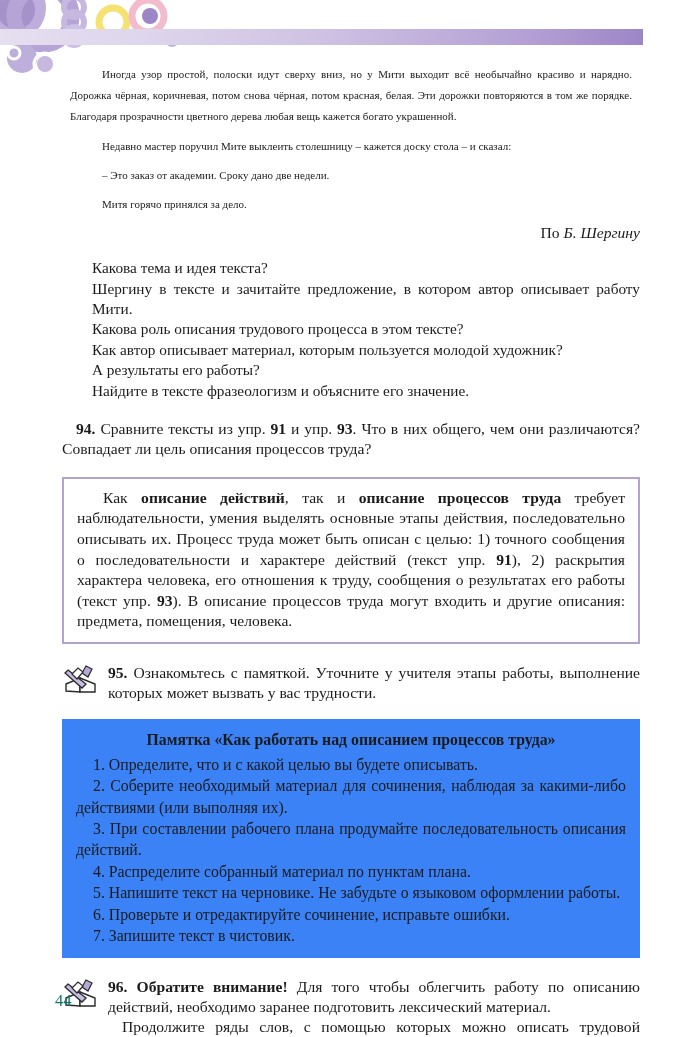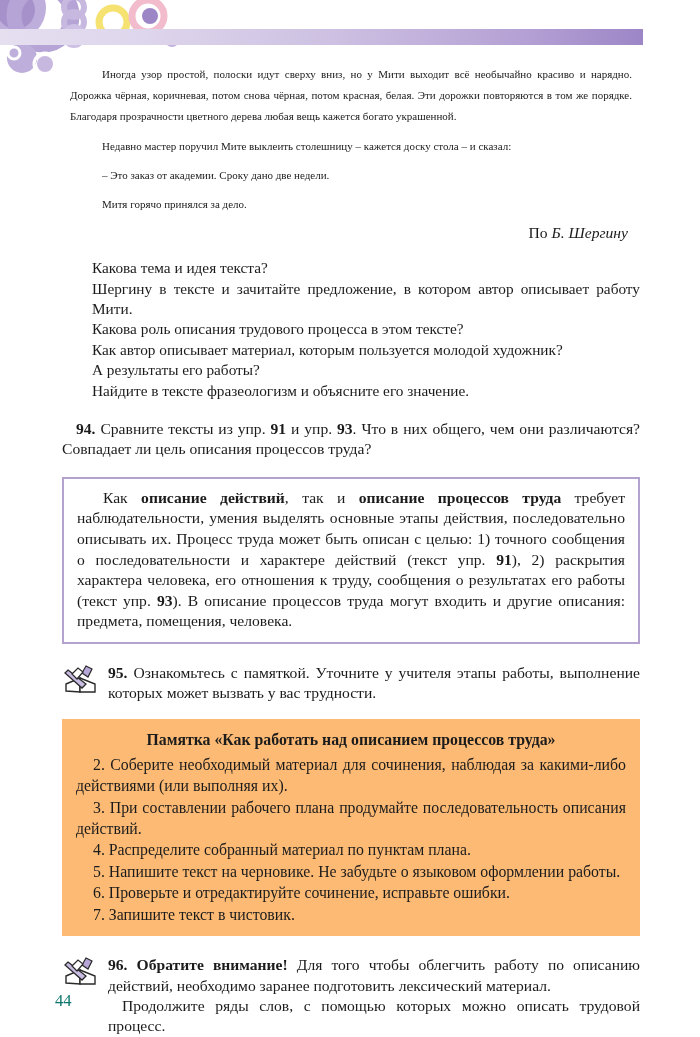--- a/index.html
+++ b/index.html
@@ -43,21 +43,21 @@
   p.body {
     margin: 8px;
     font-size: 11px;
     line-height: 21.2px;
     text-align: justify;
     text-indent: 32px;
     hyphens: manual;
     font-family: Liberation Serif, serif;
   }
   .attribution {
-    margin: 6px 12px 0 0;
+    margin: 6px 0 0 0;
     font-size: 15.6px;
     text-align: right;
     line-height: 20px;
   }
   .attribution i { font-style: italic; }
 
   
   .questions {
     margin: 15px 0 0 30px;
     width: 548px;
@@ -116,21 +116,21 @@
     position: absolute;
     left: 0;
     top: 1px;
     width: 40px;
     height: 32px;
   }
 
   
   .memo-box {
     margin-top: 15px;
-    background: #fdba74;
+    background: #3b82f6;
     padding: 10px 14px 11px 14px;
     box-sizing: border-box;
   }
   .memo-title {
     margin: 0 0 4px 0;
     font-size: 15.8px;
     font-weight: bold;
     text-align: center;
     line-height: 21px;
   }
@@ -214,20 +214,21 @@
         <path d="M18 14 L33 20 L33 28 L18 28 Z" fill="#ffffff" stroke="#2a2a2a" stroke-width="1.4"></path>
         <path d="M6 6 L24 20 L20 24 L3 9 Z" fill="#c9bce2" stroke="#2a2a2a" stroke-width="1.3"></path>
         <path d="M24 2 L30 5 L26 13 L20 9 Z" fill="#b7a7d8" stroke="#2a2a2a" stroke-width="1.2"></path>
         <path d="M10 10 L16 4 L21 8 L15 15 Z" fill="#ffffff" stroke="#2a2a2a" stroke-width="1.2"></path>
       </svg>
       <p><b>95.</b><span> Ознакомьтесь с памяткой. Уточните у учителя этапы работы, выполнение которых может вызвать у вас трудности.</span></p>
     </div>
 
     <div class="memo-box">
       <p class="memo-title">Памятка «Как работать над описанием процессов труда»</p>
+      <p class="item">1. Определите, что и с какой целью вы будете описывать.</p>
       <p class="item">2. Соберите необходимый материал для сочинения, наблюдая за какими-либо действиями (или выполняя их).</p>
       <p class="item">3. При составлении рабочего плана продумайте последовательность описания действий.</p>
       <p class="item">4. Распределите собранный материал по пунктам плана.</p>
       <p class="item">5. Напишите текст на черновике. Не забудьте о языковом оформлении работы.</p>
       <p class="item">6. Проверьте и отредактируйте сочинение, исправьте ошибки.</p>
       <p class="item">7. Запишите текст в чистовик.</p>
     </div>
 
     <div class="icon-exercise">
       <svg class="quill-icon" viewBox="0 0 40 32" xmlns="http://www.w3.org/2000/svg">

